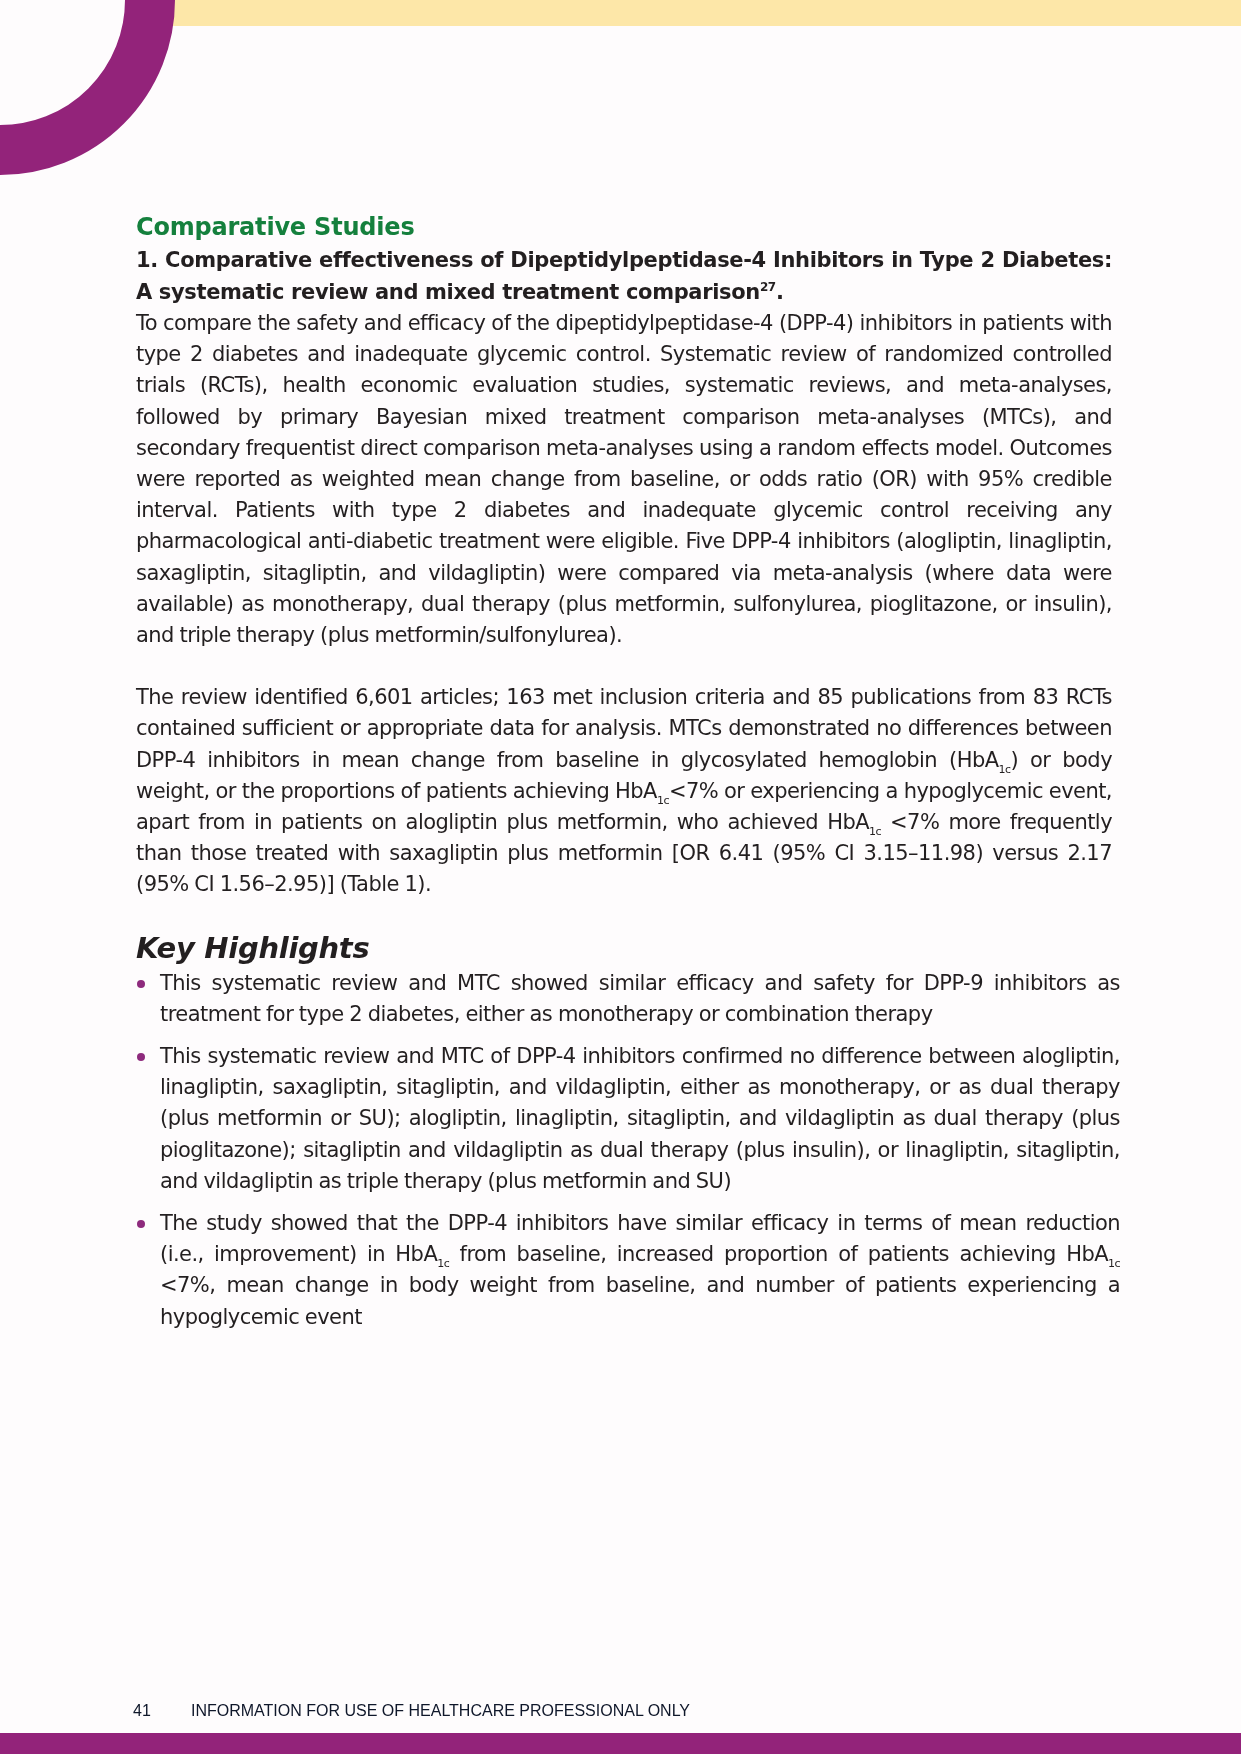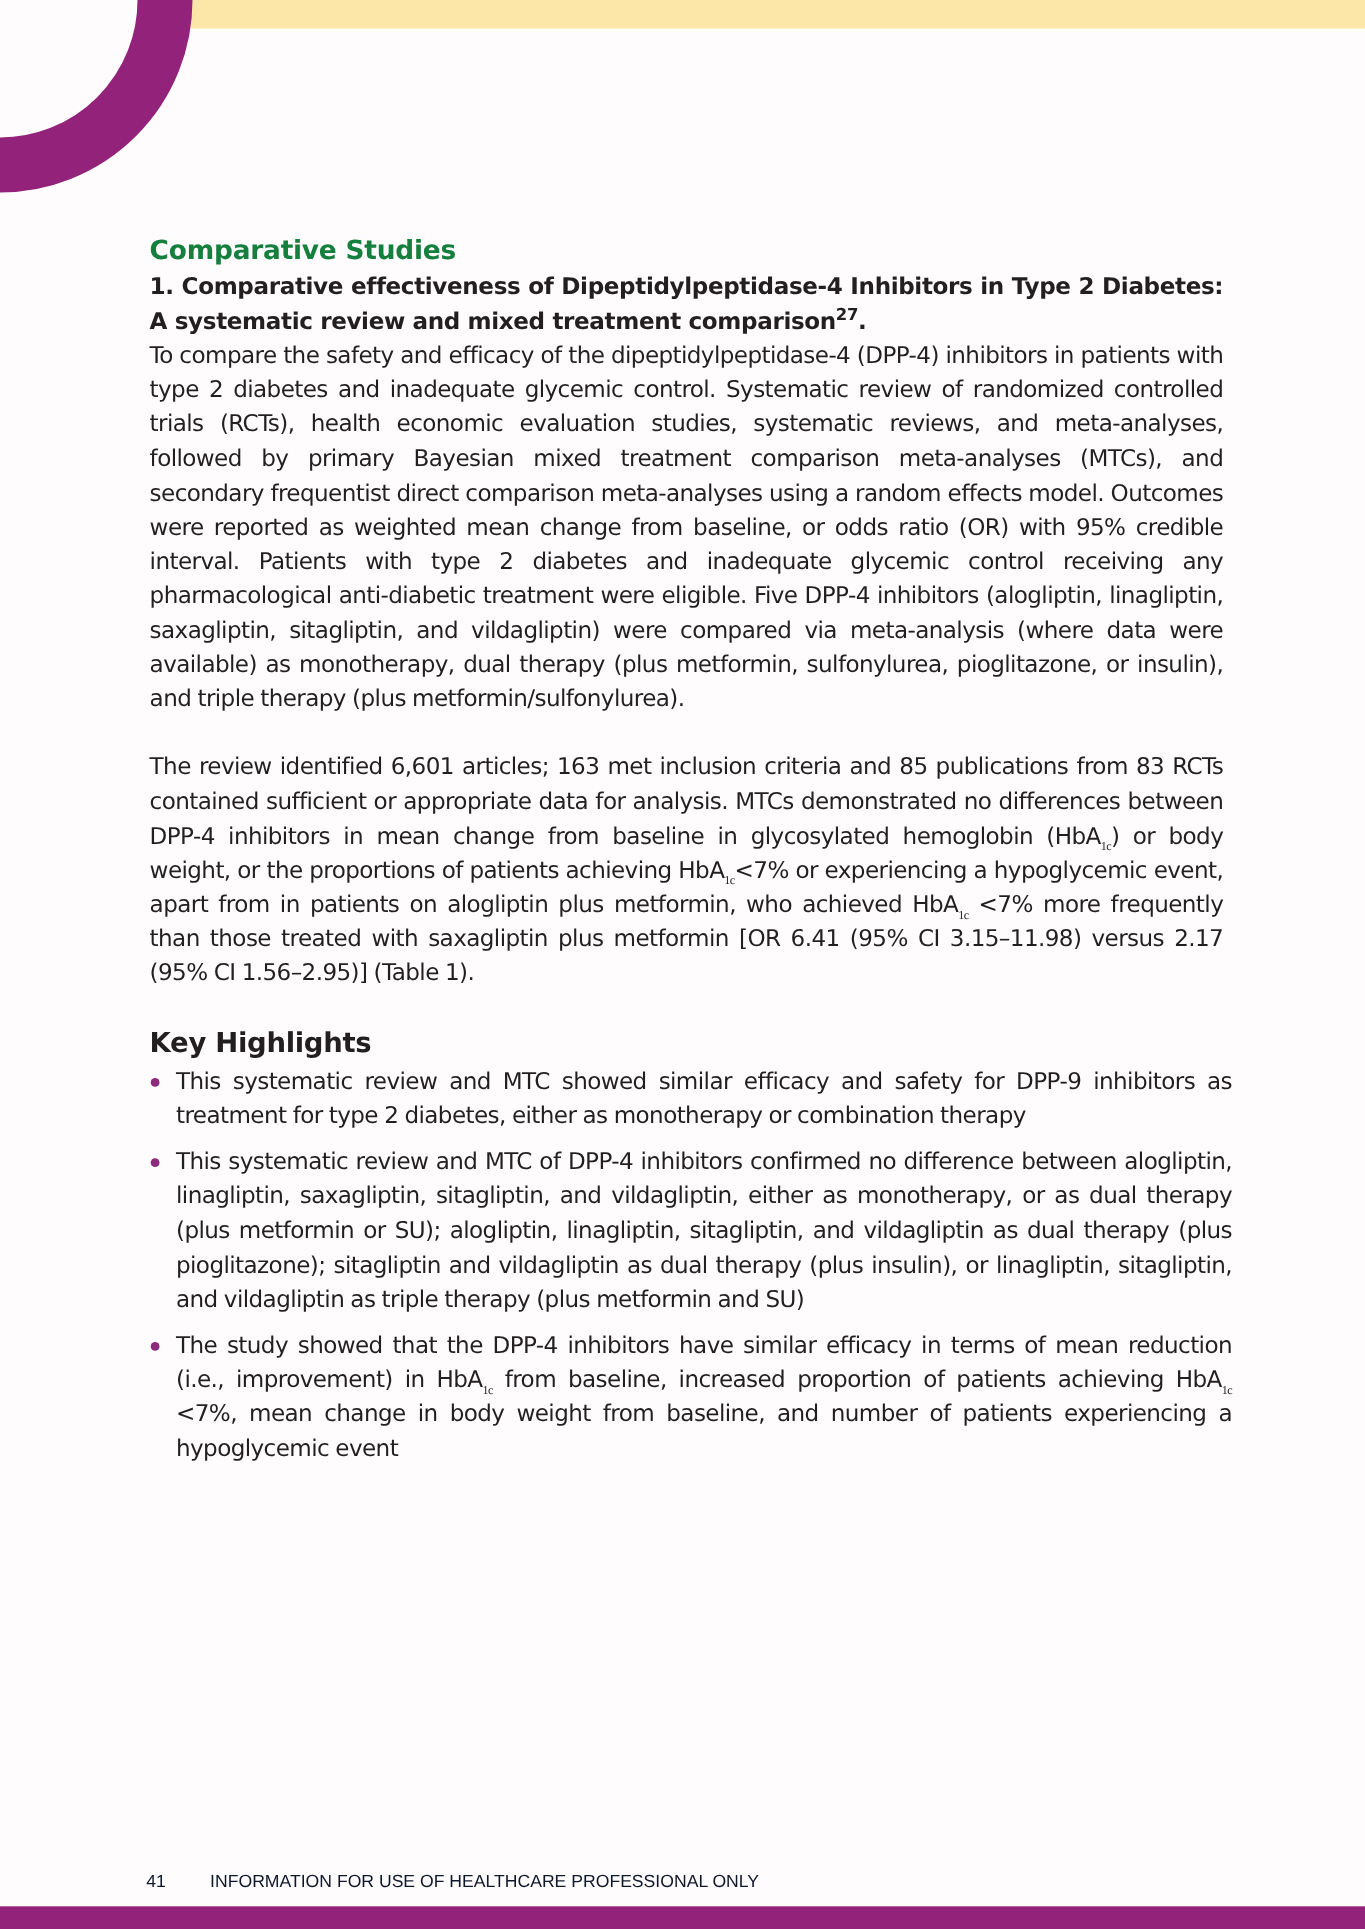--- a/index.html
+++ b/index.html
@@ -51,46 +51,46 @@
     .study-title {
       font-size: 21px;
       font-weight: bold;
       line-height: 32px;
       margin: 0;
       text-align: justify;
       letter-spacing: -0.35px;
       color: #231f20;
     }
     .study-title sup {
-      font-size: 15px;
+      font-size: 12px;
       vertical-align: 8px;
       line-height: 0;
     }
     p.body {
       font-size: 21px;
       line-height: 31.2px;
       margin: 0;
       text-align: justify;
       letter-spacing: -0.55px;
       word-spacing: -0.5px;
     }
     .gap { height: 31px; }
     .sub {
       font-size: 11px;
       vertical-align: -6px;
       line-height: 0;
-      font-family: Liberation Serif, serif;
     }
     .bold { font-weight: normal; }
     .highlights-title {
-      font-size: 25px;
+      font-size: 29px;
       font-weight: bold;
       line-height: 32px;
       margin: 0 0 4px 0;
       letter-spacing: -0.3px;
+      font-style: italic;
     }
     ul.highlights {
       list-style: none;
       margin: 0;
       padding: 0;
       width: 984px;
     }
     ul.highlights li {
       position: relative;
       padding-left: 24px;

